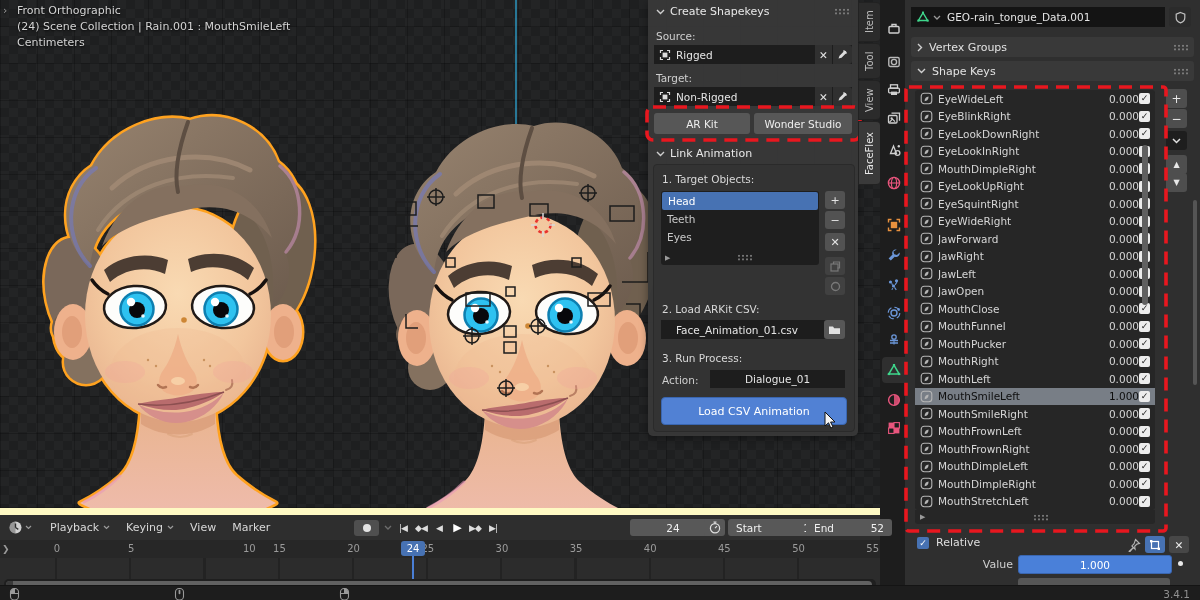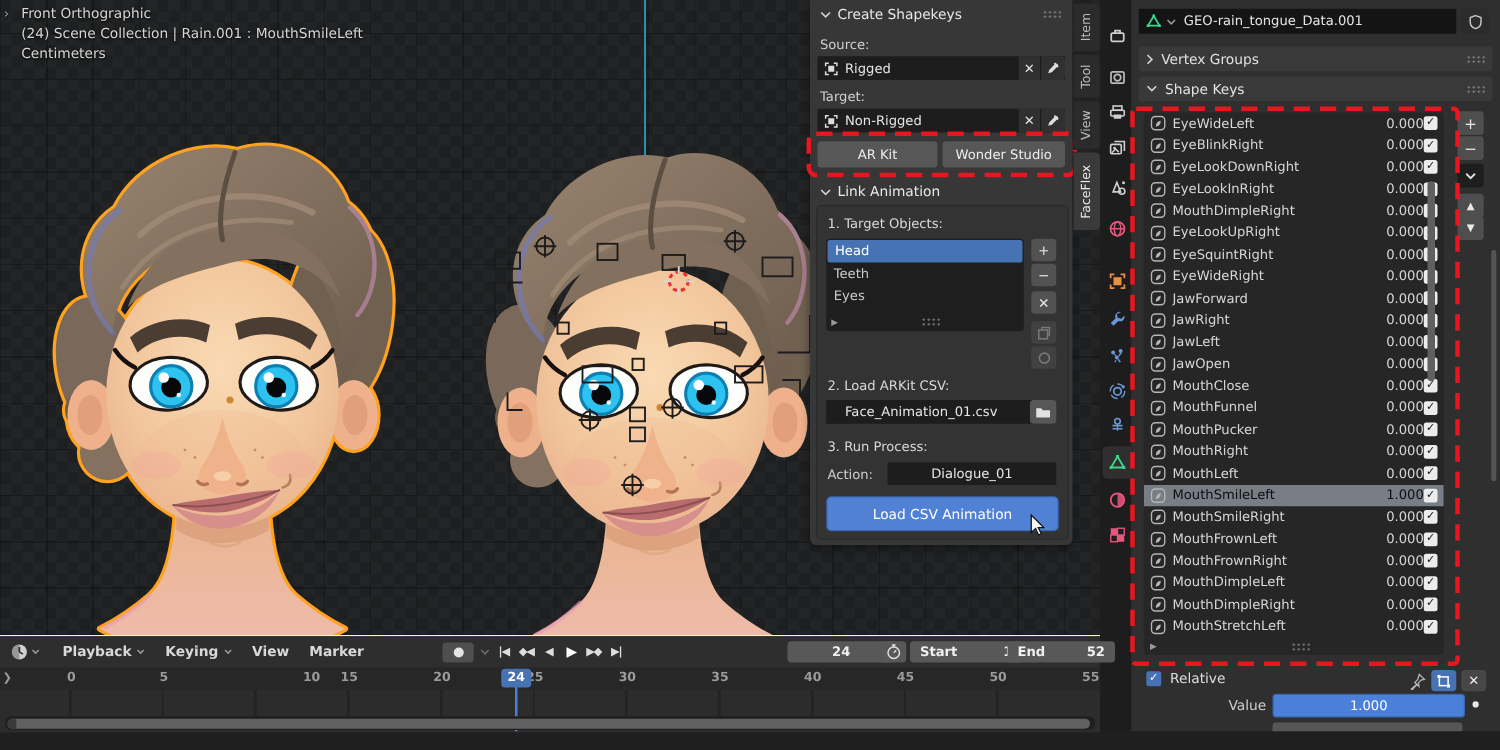--- a/index.html
+++ b/index.html
@@ -46,21 +46,21 @@
   .skrow{height:17.5px;display:flex;align-items:center;padding:0 5px;font-size:10.5px;color:#d6d6d6;}
   .skrow.sel{background:#787e86;color:#0e0e0e;}
   .skname{flex:0 0 128px;white-space:nowrap;overflow:hidden;}
   .skval{flex:1;text-align:right;padding-right:0;}
   .skrow.sel .skval{color:#0e0e0e;}
   .chk{width:11px;height:11px;background:#ececec;border-radius:2px;color:#1a1a1a;font-size:9px;font-weight:bold;
        display:flex;align-items:center;justify-content:center;line-height:1;}
   .sideb{position:absolute;left:261px;width:21px;height:19px;background:#4e4e4e;border-radius:3px;color:#e8e8e8;
          display:flex;align-items:center;justify-content:center;font-size:12px;}
   
-  #tl{left:0;top:508px;width:880px;height:77px;background:#2c2c2c;border-top:1px solid #fef9c3;font-weight:bold;}
+  #tl{left:0;top:508px;width:880px;height:77px;background:#2c2c2c;border-top:7px solid #fef9c3;}
   .menu{color:#d8d8d8;font-size:11px;display:flex;align-items:center;gap:4px;}
   .tfield{background:#585858;border-radius:3px;height:17px;display:flex;align-items:center;justify-content:space-between;
           color:#f0f0f0;font-size:10.5px;padding:0 8px;}
   .pbtn{width:18px;height:16px;display:flex;align-items:center;justify-content:center;color:#dddddd;font-size:9px;letter-spacing:-1px;}
   .tick{position:absolute;transform:translateX(-50%);color:#9b9b9b;font-size:10px;top:3px;}
   
   #status{left:0;top:585px;width:1200px;height:15px;background:#1d1d1d;border-top:1px solid #141414;display:flex;align-items:center;}
   .car{flex:none;}
   svg{display:block;}
 </style>
@@ -835,14 +835,39 @@
 
     <div class="abs" style="left:412px;top:26px;width:2px;height:50px;background:#4a7fd6"></div>
     <div class="abs" style="left:401px;top:26px;width:24px;height:15px;background:#4772b3;border-radius:3px;color:#fff;font-size:10px;display:flex;align-items:center;justify-content:center">24</div>
 
     <div class="abs" style="left:4px;top:64px;width:872px;height:11px;background:#1f1f1f;border-radius:5px">
       <div style="position:absolute;left:2px;top:1.5px;width:866px;height:8px;background:#616161;border-radius:4px"></div>
       <div style="position:absolute;left:2px;top:1.5px;width:7px;height:8px;background:#3a3a3a;border-radius:4px 0 0 4px"></div>
     </div>
   </div>
 
+  <div id="status" class="abs">
+    <span id="mice" style="display:flex;gap:152px;margin-left:8px">
+        <span>
+          <svg width="13" height="14">
+            <rect x="2.5" y="1.5" width="8" height="11.5" rx="3.6" fill="none" stroke="#9a9a9a" stroke-width="1.1"></rect>
+            <path d="M3 3.2A3.4 3.4 0 016.5 1.8l0 4.7-3.5 0z" fill="#9a9a9a"></path>
+            <path d="M2.5 6.5h8 M6.5 1.5v5" stroke="#9a9a9a" stroke-width="1"></path>
+          </svg>
+        </span>
+        <span>
+          <svg width="13" height="14">
+            <rect x="2.5" y="1.5" width="8" height="11.5" rx="3.6" fill="none" stroke="#9a9a9a" stroke-width="1.1"></rect>
+            <rect x="5.6" y="2.8" width="1.8" height="4.4" rx=".9" fill="#9a9a9a"></rect>
+          </svg>
+        </span>
+        <span>
+          <svg width="13" height="14">
+            <rect x="2.5" y="1.5" width="8" height="11.5" rx="3.6" fill="none" stroke="#9a9a9a" stroke-width="1.1"></rect>
+            <path d="M10 3.2A3.4 3.4 0 006.5 1.8l0 4.7 3.5 0z" fill="#9a9a9a"></path>
+            <path d="M2.5 6.5h8 M6.5 1.5v5" stroke="#9a9a9a" stroke-width="1"></path>
+          </svg>
+        </span>
+      </span>
+    <span style="position:absolute;right:10px;color:#909090;font-size:10.5px">3.4.1</span>
+  </div>
 
 </div>
 
 </body></html>

